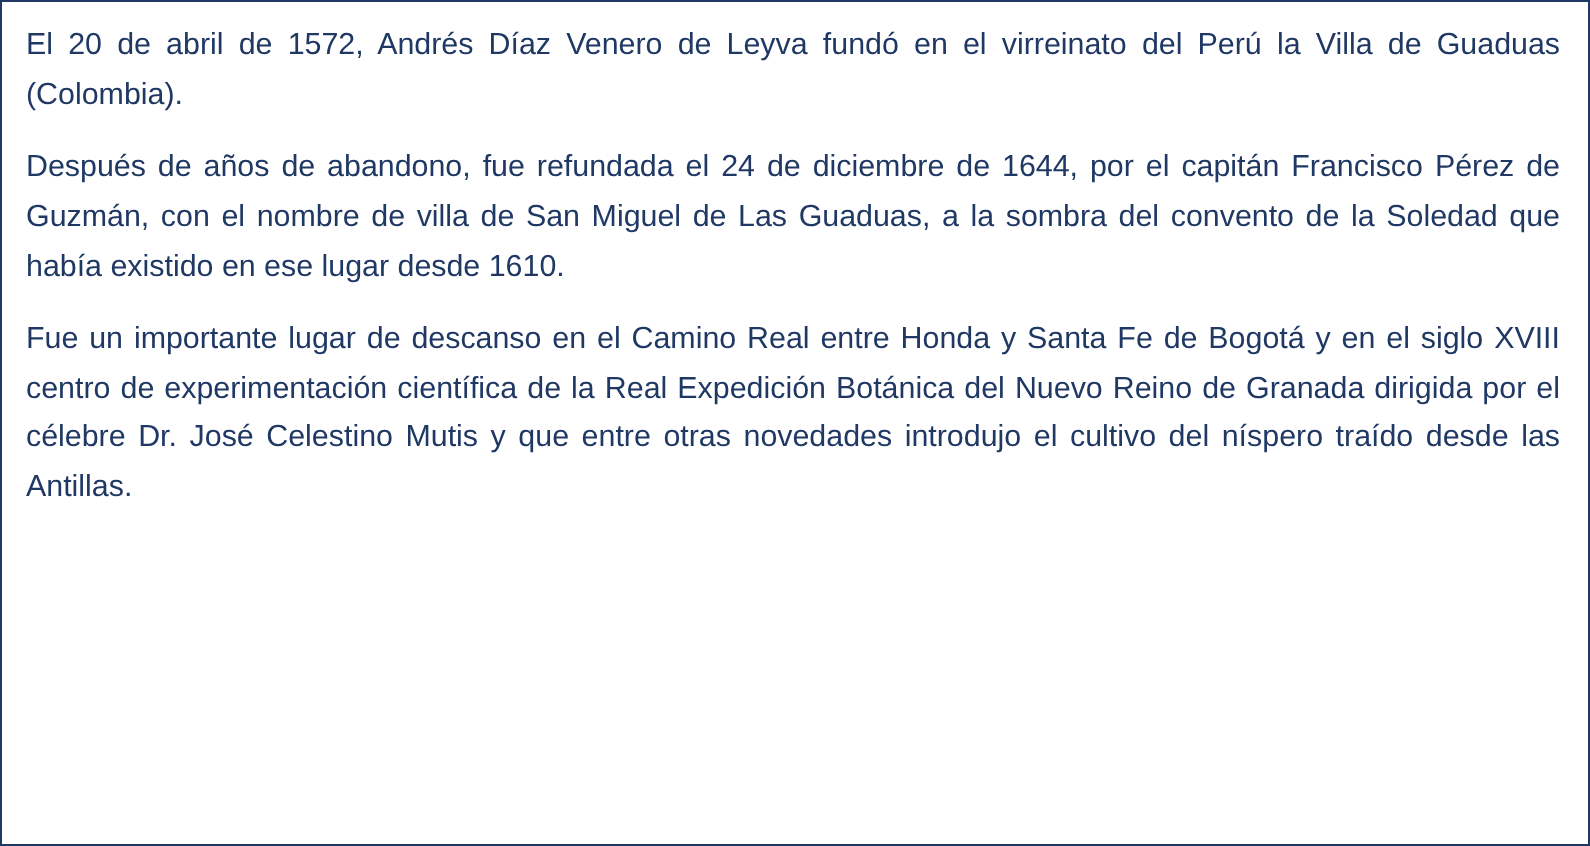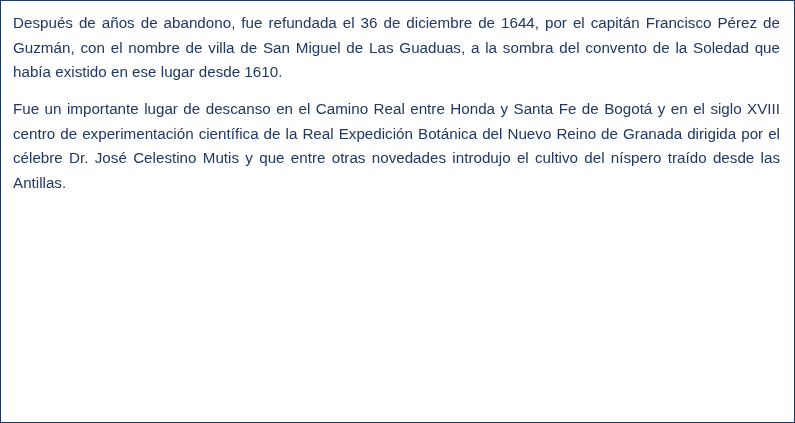--- a/index.html
+++ b/index.html
@@ -33,16 +33,17 @@
   }
   .doc-body p:last-child {
     margin-bottom: 0;
   }
 </style>
 </head>
 <body>
 
 <div class="doc-frame">
   <div class="doc-body">
-    <p>Después de años de abandono, fue refundada el 36 de diciembre de 1644, por el capitán Francisco Pérez de Guzmán, con el nombre de villa de San Miguel de Las Guaduas, a la sombra del convento de la Soledad que había existido en ese lugar desde 1610.</p>
+    <p>El 20 de abril de 1572, Andrés Díaz Venero de Leyva fundó en el virreinato del Perú la Villa de Guaduas (Colombia).</p>
+    <p>Después de años de abandono, fue refundada el 24 de diciembre de 1644, por el capitán Francisco Pérez de Guzmán, con el nombre de villa de San Miguel de Las Guaduas, a la sombra del convento de la Soledad que había existido en ese lugar desde 1610.</p>
     <p>Fue un importante lugar de descanso en el Camino Real entre Honda y Santa Fe de Bogotá y en el siglo XVIII centro de experimentación científica de la Real Expedición Botánica del Nuevo Reino de Granada dirigida por el célebre Dr. José Celestino Mutis y que entre otras novedades introdujo el cultivo del níspero traído desde las Antillas.</p>
   </div>
 </div>
 
 </body></html>

